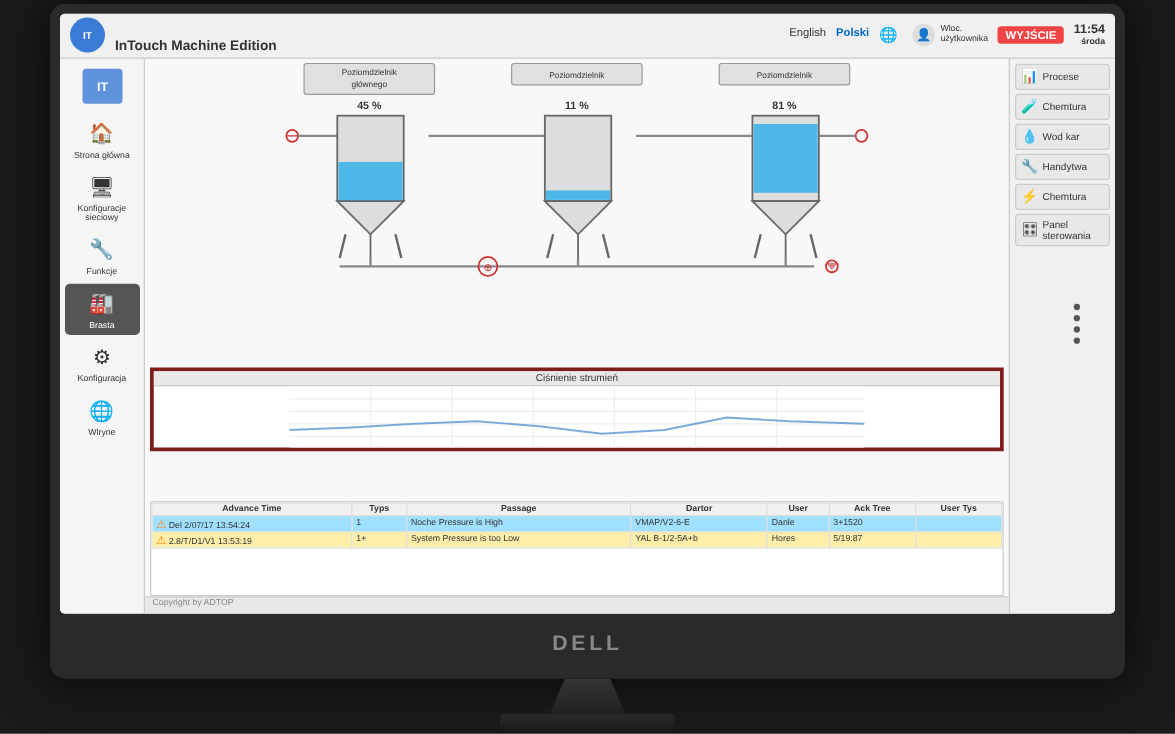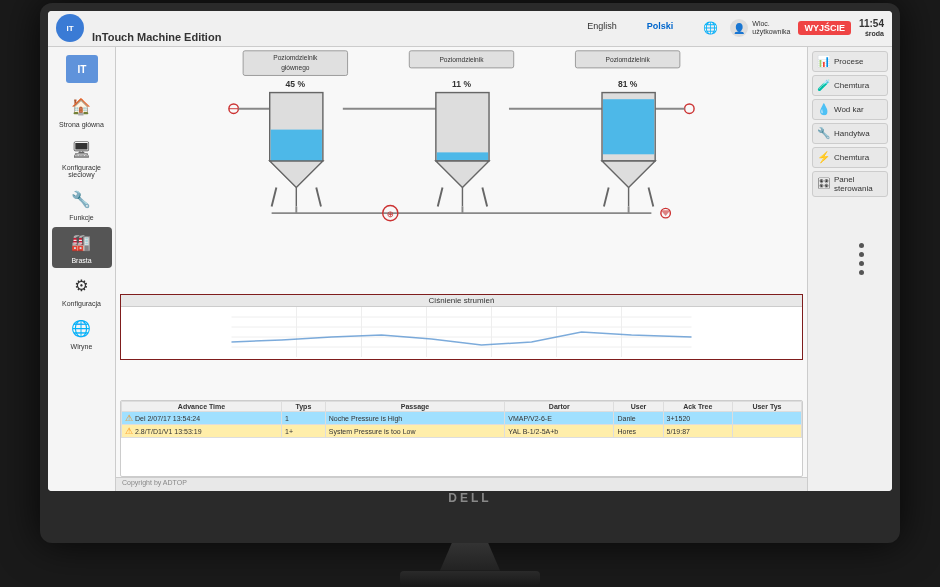--- a/index.html
+++ b/index.html
@@ -74,21 +74,21 @@
       margin-left: 8px;
       border-left: 1px solid #ccc;
       padding-left: 8px;
       max-width: 120px;
     }
 
     .topbar-spacer { flex: 1; }
 
     .topbar-lang {
       display: flex;
-      gap: 22px;
+      gap: 0;
       font-size: 9px;
       color: #333;
     }
 
     .topbar-lang span {
       padding: 2px 4px;
       cursor: pointer;
     }
 
     .topbar-lang span.active {
@@ -309,21 +309,21 @@
       display: flex;
       flex-direction: column;
       overflow: hidden;
       position: relative;
       gap: 38px;
     }
 
     .chart-section {
       height: 70px;
       background: white;
-      border: 1px solid #7f1d1d;
+      border: 3px solid #7f1d1d;
       margin: 10px 4px 2px 4px;
       overflow: hidden;
     }
 
     .chart-title {
       background: #e8e8e8;
       border-bottom: 1px solid #ccc;
       font-size: 8px;
       text-align: center;
       padding: 1px;
@@ -569,21 +569,21 @@
             <span>Panel sterowania</span>
           </div>
         </div>
       </div>
     </div>
   </div>
 
   <div class="monitor-stand"></div>
   <div class="monitor-base"></div>
 
-  <div style="position:absolute;bottom:80px;left:50%;transform:translateX(-50%);color:#888;font-size:12px;font-weight:bold;letter-spacing:3px;">DELL</div>
+  <div style="position:absolute;bottom:60px;left:50%;transform:translateX(-50%);color:#888;font-size:17px;font-weight:bold;letter-spacing:3px;">DELL</div>
 
   <div style="position:absolute;right:36px;top:240px;display:flex;flex-direction:column;gap:4px;">
     <div style="width:5px;height:5px;background:#555;border-radius:50%;"></div>
     <div style="width:5px;height:5px;background:#555;border-radius:50%;"></div>
     <div style="width:5px;height:5px;background:#555;border-radius:50%;"></div>
     <div style="width:5px;height:5px;background:#555;border-radius:50%;"></div>
   </div>
 </div>
 
 </body></html>

